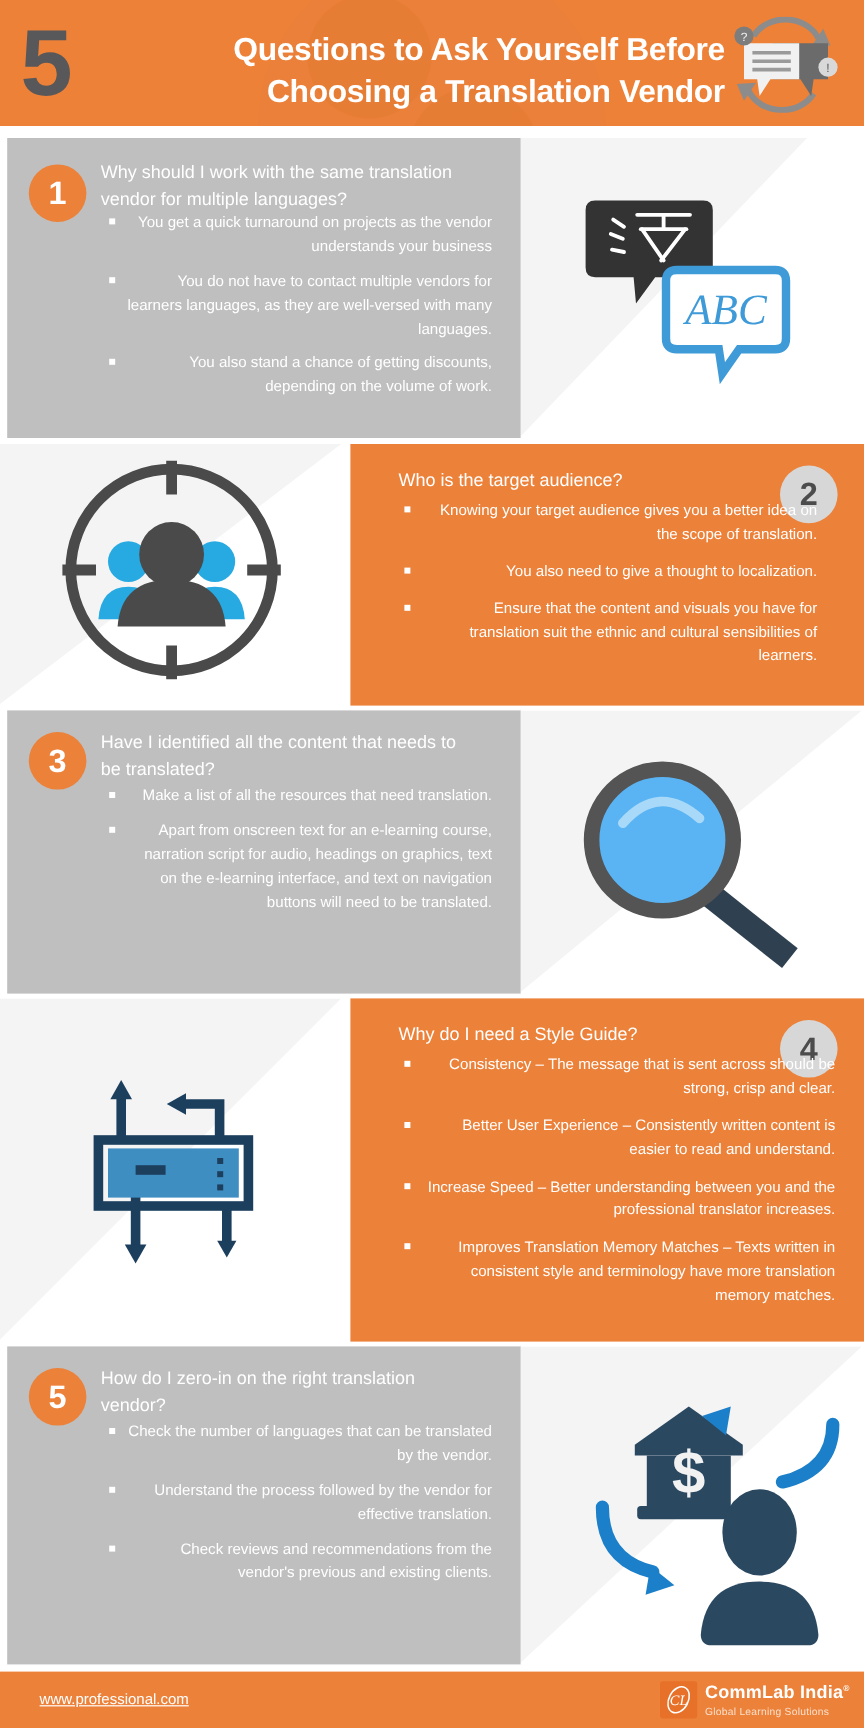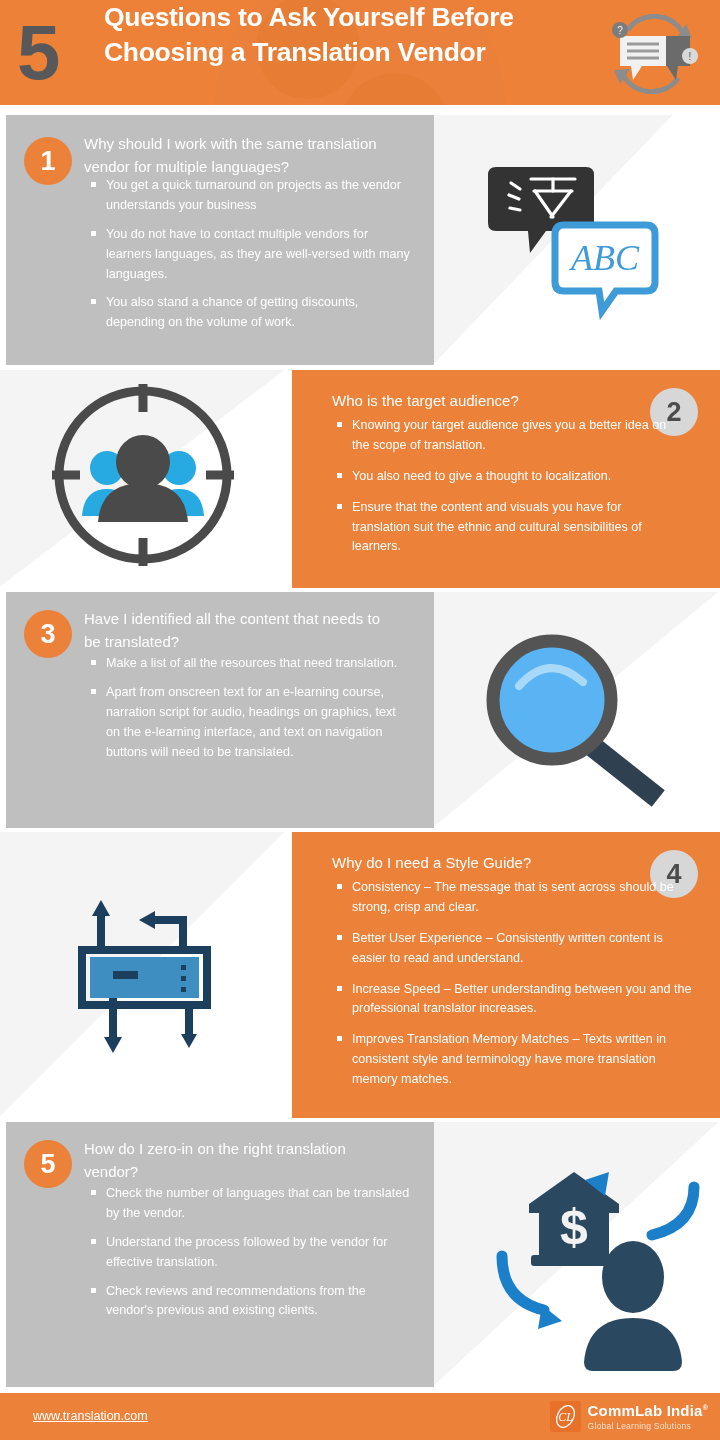--- a/index.html
+++ b/index.html
@@ -41,27 +41,28 @@
     position: absolute;
     left: 17px; top: 13px;
     font-size: 78px;
     font-weight: 700;
     color: #58585a;
     line-height: 1;
     letter-spacing: -2px;
   }
   .header-title {
     position: absolute;
-    left: 104px; top: 0;
+    left: 104px; top: 24px;
     width: 500px;
     color: #ffffff;
     font-size: 26.5px;
     font-weight: 700;
     line-height: 1.32;
     letter-spacing: -0.3px;
+    text-align: right;
   }
   .header-title .line2 { display: block; }
 
   .header-icon {
     position: absolute;
     right: 12px; top: 14px;
     width: 110px; height: 80px;
   }
 
   
@@ -113,20 +114,21 @@
     position: absolute;
     list-style: none;
   }
   .bullets li {
     position: relative;
     padding-left: 16px;
     color: #ffffff;
     font-size: 12.6px;
     line-height: 1.58;
     margin-bottom: 9px;
+    text-align: right;
   }
   .bullets li::before {
     content: "";
     position: absolute;
     left: 1px; top: 6px;
     width: 5px; height: 5px;
     background: #ffffff;
   }
   .panel-orange .bullets li { margin-bottom: 11px; }
 
@@ -345,21 +347,21 @@
         <path d="M150 240 q4 -44 49 -44 q45 0 49 44 q0 9 -9 9 h-80 q-9 0 -9 -9 z"></path>
       </g>
       <path d="M218 113 q42 -10 42 -48" fill="none" stroke="#1b7fc9" stroke-width="11" stroke-linecap="round"></path>
       <path d="M151 58 l24 -8 -4 24 z" fill="#1b7fc9"></path>
       <path d="M68 134 q0 44 42 54" fill="none" stroke="#1b7fc9" stroke-width="11" stroke-linecap="round"></path>
       <path d="M128 199 l-24 8 4 -24 z" fill="#1b7fc9"></path>
     </svg>
   </div>
 
   <div class="footer">
-    <a class="footer-url" href="#">www.translation.com</a>
+    <a class="footer-url" href="#">www.professional.com</a>
     <div class="logo-wrap">
       <div class="logo-mark">
         <svg width="27" height="27" viewBox="0 0 27 27">
           <ellipse cx="13.5" cy="13.5" rx="8" ry="11.5" fill="none" stroke="#ffffff" stroke-width="1.3" transform="rotate(28 13.5 13.5)"></ellipse>
           <text x="13.5" y="18" font-size="12" fill="#ffffff" text-anchor="middle" font-family="Liberation Serif, serif" font-style="italic">CL</text>
         </svg>
       </div>
       <div class="logo-text">
         <div class="logo-name"><span>CommLab India</span><span class="logo-reg">®</span></div>
         <div class="logo-tag">Global Learning Solutions</div>

